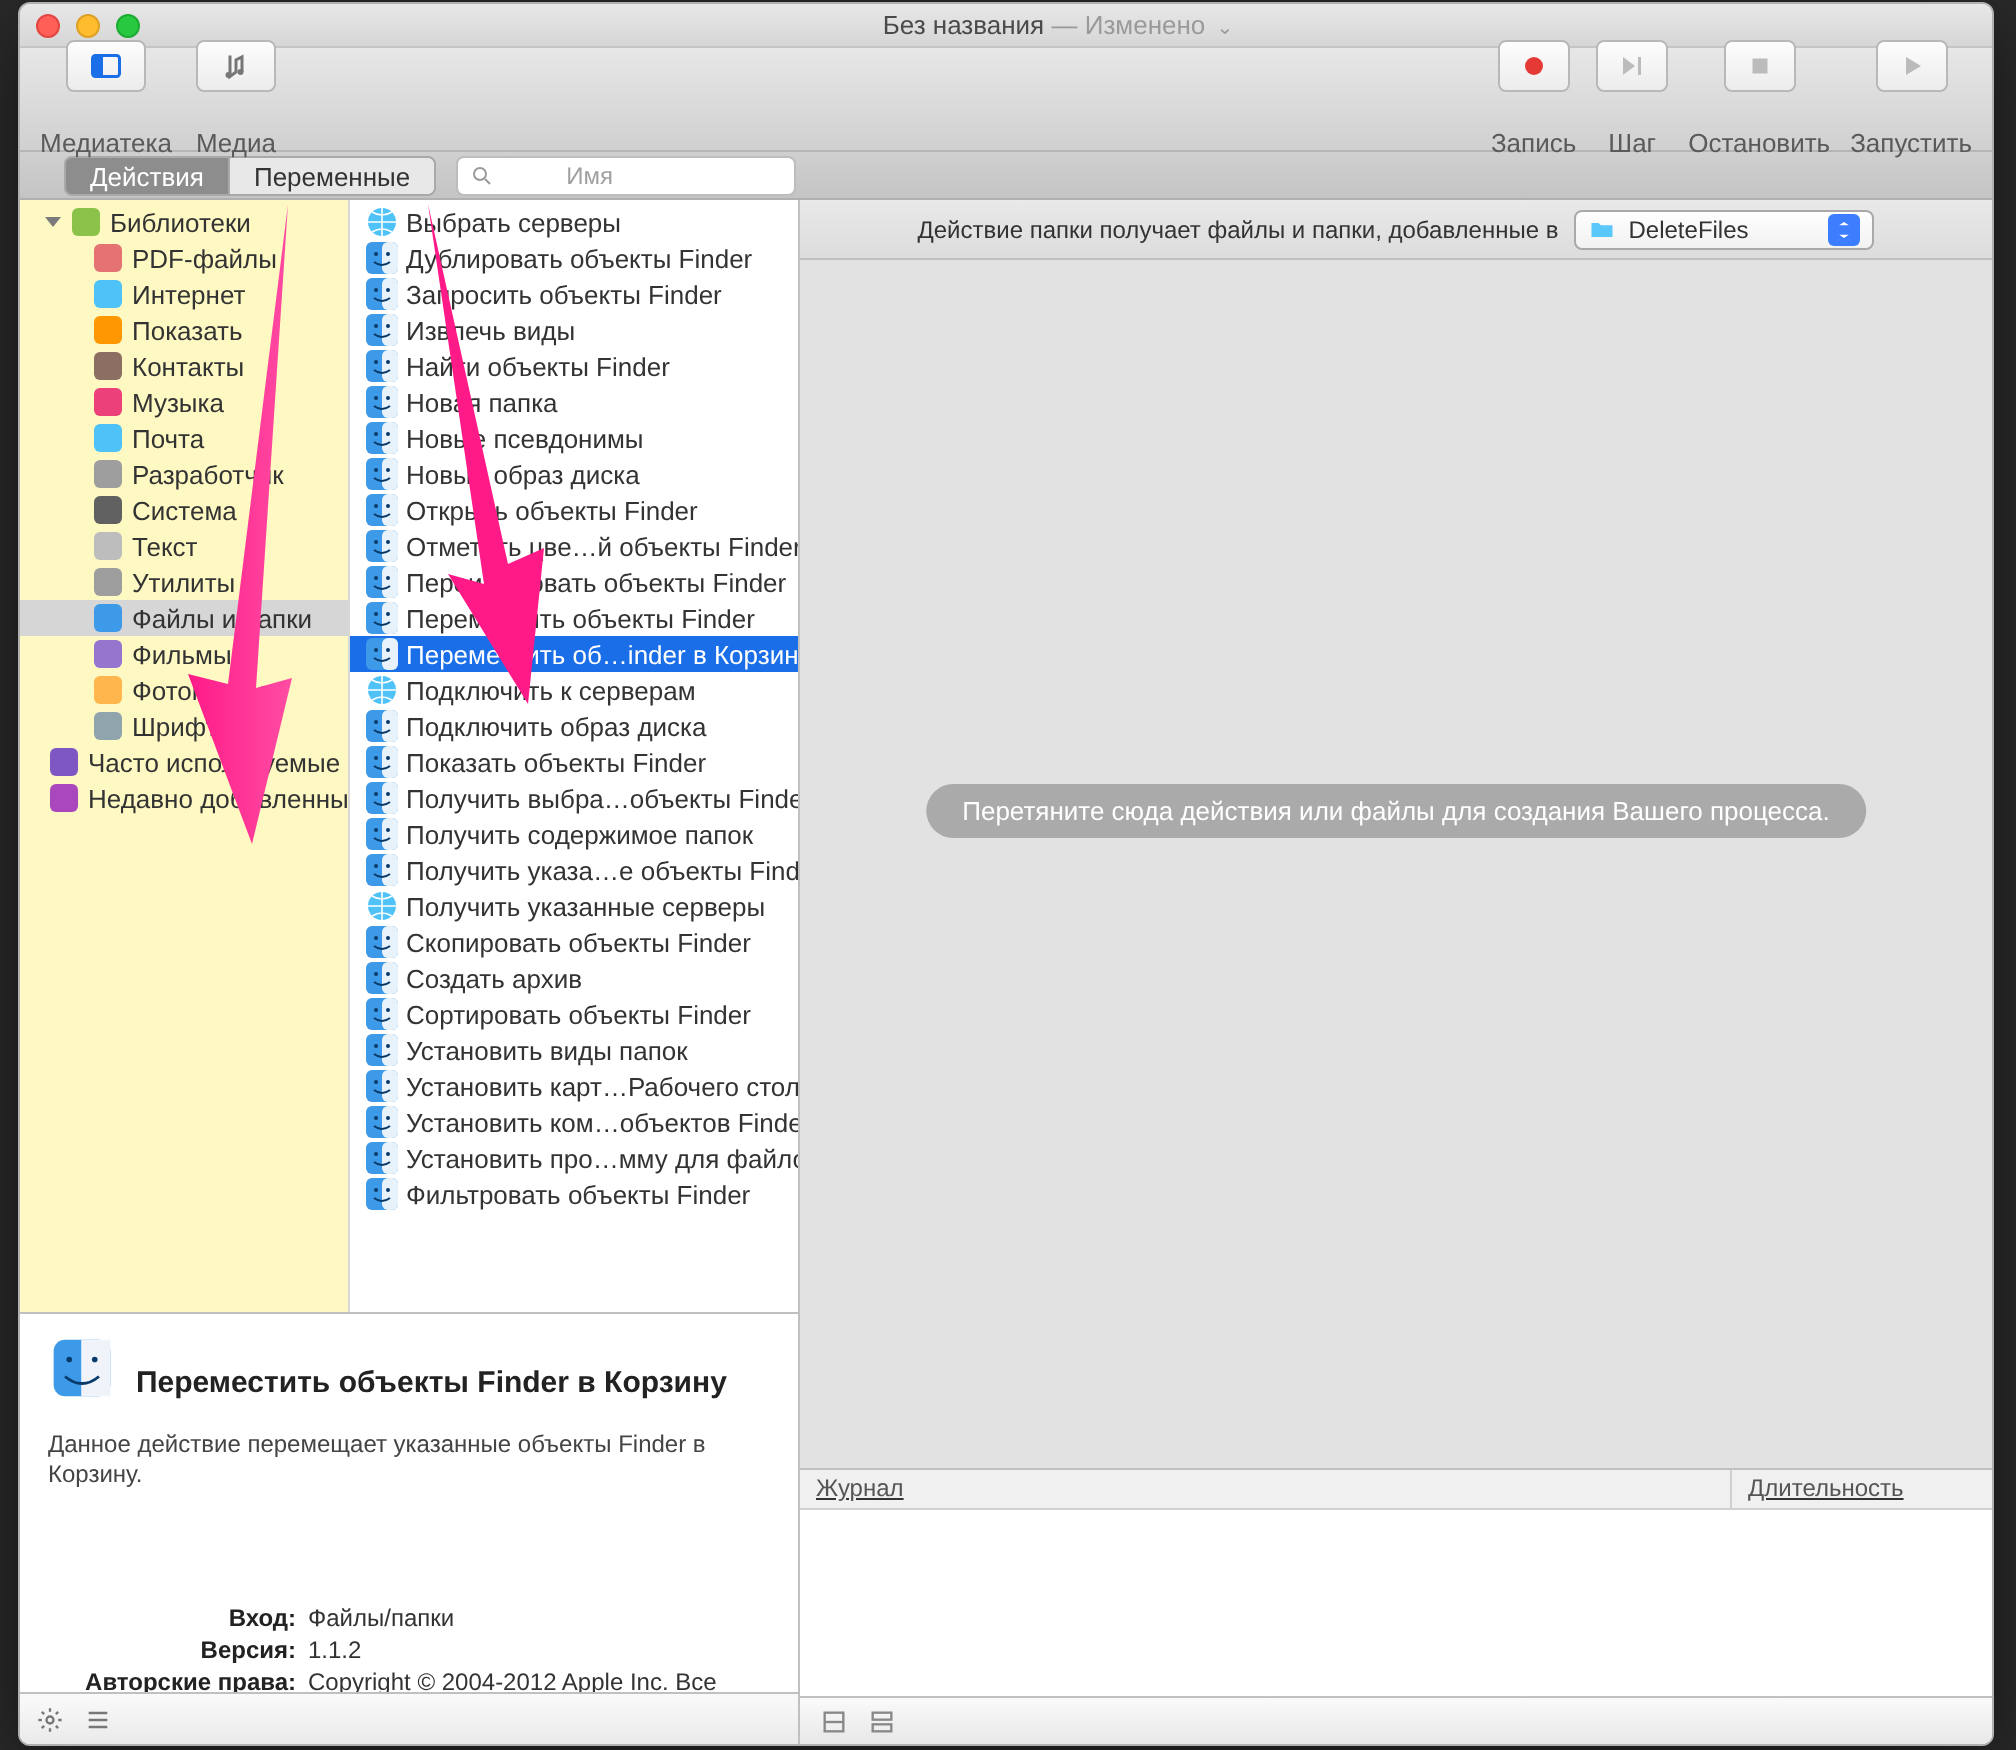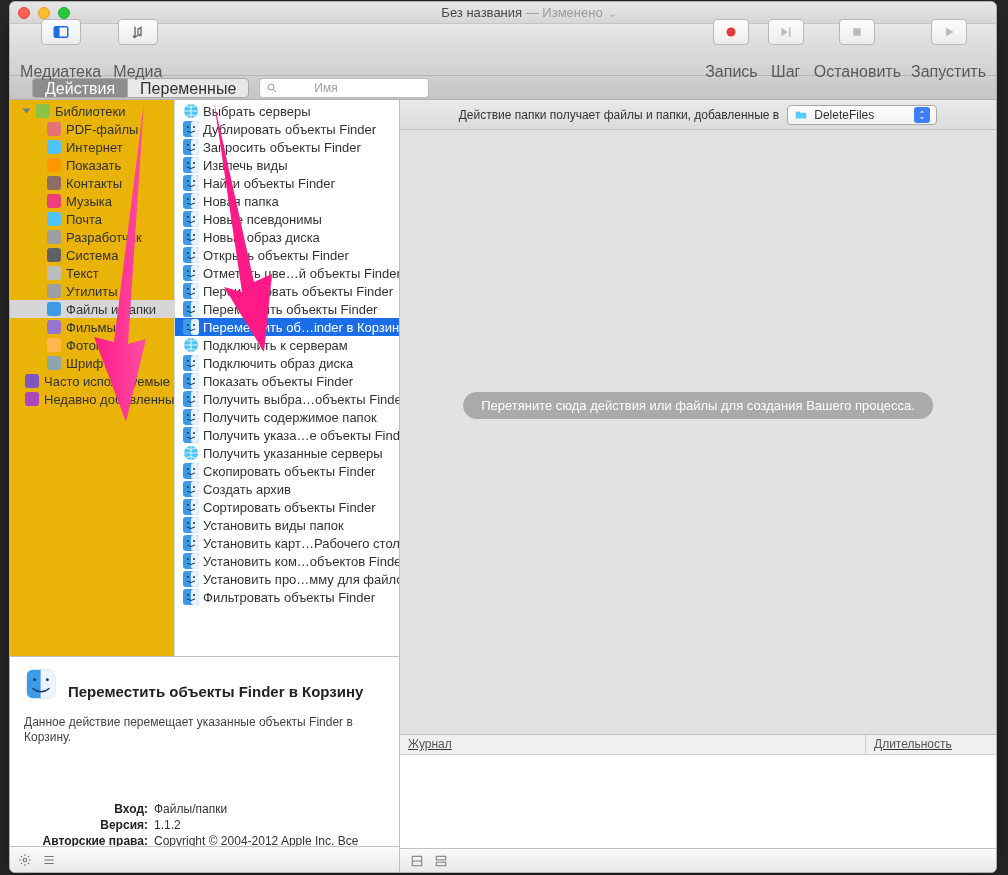--- a/index.html
+++ b/index.html
@@ -50,21 +50,21 @@
   background: linear-gradient(#e7e7e7,#d0d0d0);
   border-bottom: 1px solid #b5b5b5;
   display: flex;
   align-items: center;
   padding: 0 10px;
   position: relative;
 }
 .tbtn-group { display:flex; gap:12px; }
 .tbtn {
   display:flex; flex-direction:column; align-items:center;
-  font-size:16px; color:#5a5a5a;
+  font-size:13px; color:#5a5a5a;
   gap:18px;
 }
 .tbtn .icn {
   width:40px; height:26px;
   background:linear-gradient(#fdfdfd,#ececec);
   border:1px solid #b8b8b8;
   border-radius:4px;
   display:flex; align-items:center; justify-content:center;
 }
 .tbtn .icn svg { width:18px; height:18px; }
@@ -75,21 +75,21 @@
 .subbar {
   height: 24px;
   background: linear-gradient(#d0d0d0,#c4c4c4);
   border-bottom: 1px solid #b0b0b0;
   display:flex;
   align-items:center;
 }
 .tabs { display:flex; }
 .tab {
   padding: 3px 12px;
-  font-size: 16px;
+  font-size: 13px;
   color:#333;
   background: #e8e8e8;
   border:1px solid #a9a9a9;
   border-right:none;
   height:20px;
   line-height:14px;
   cursor:pointer;
 }
 .tab.active {
   background: #8d8d8d;
@@ -117,21 +117,21 @@
   width: 390px;
   display:flex;
   flex-direction:column;
   background:#fff;
   border-right:1px solid #c0c0c0;
 }
 .lists { flex:1; display:flex; overflow:hidden;}
 .sidebar {
   width: 164px;
   overflow-y:auto;
-  background:#eab308;
+  background:#fef9c3;
   padding-top:2px;
 }
 .sb-row {
   height:18px;
   display:flex;
   align-items:center;
   padding-left: 14px;
   font-size:13px;
   color:#333;
   cursor:pointer;

